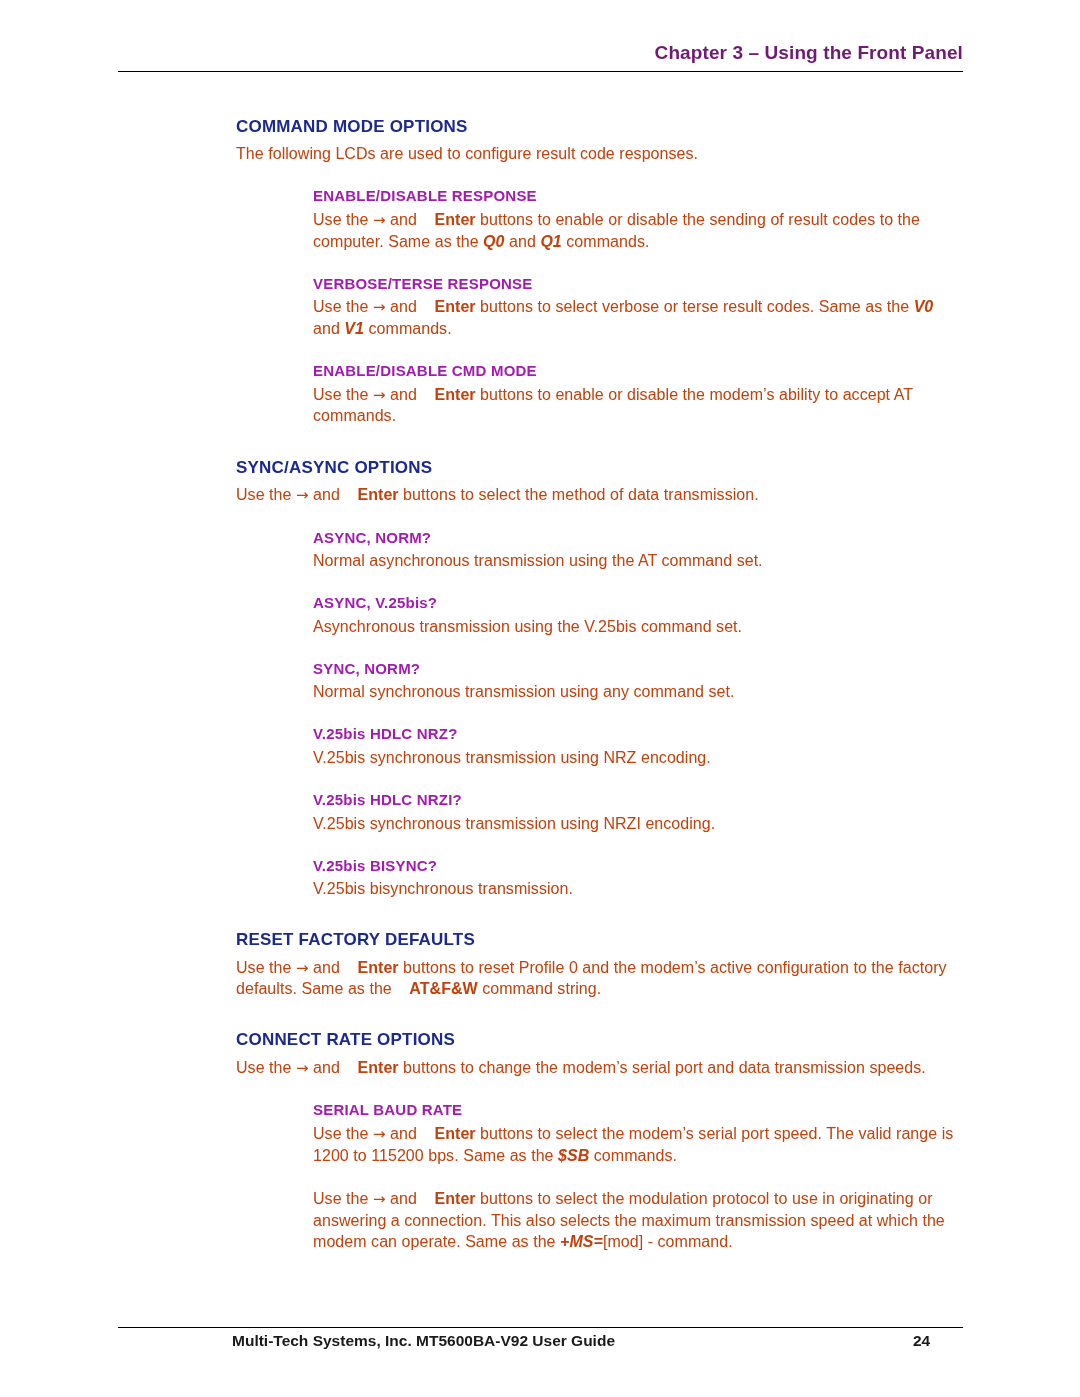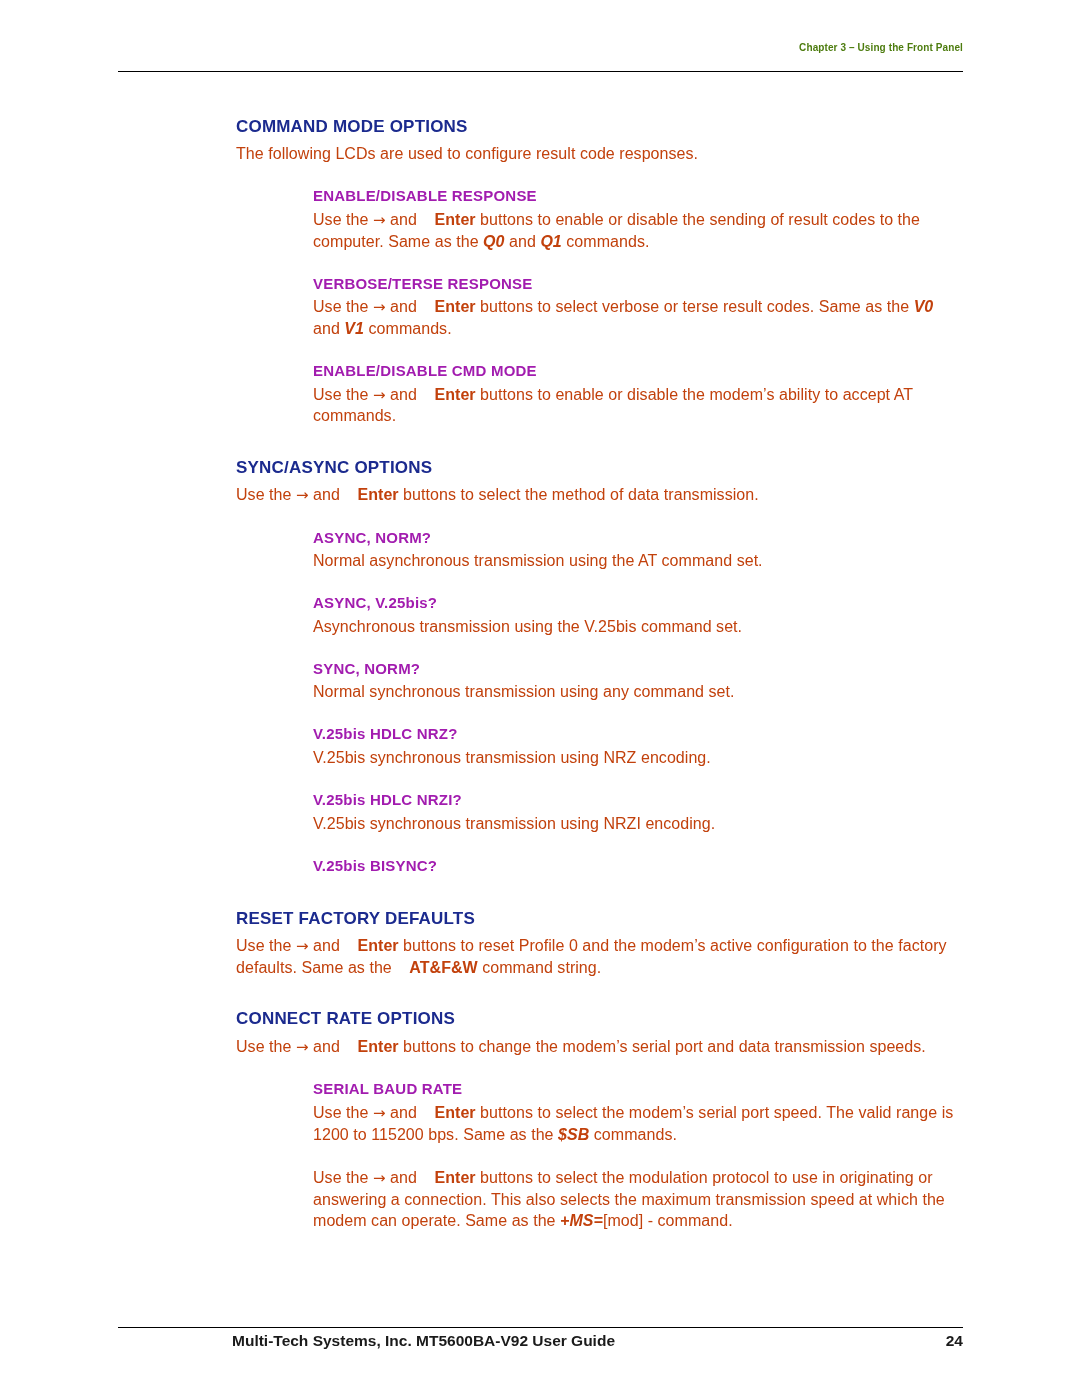--- a/index.html
+++ b/index.html
@@ -20,23 +20,23 @@
     height: 1397px;
     box-sizing: border-box;
   }
   
   .header {
     position: absolute;
     left: 118px;
     top: 42px;
     width: 845px;
     text-align: right;
-    font-size: 10px;
+    font-size: 19px;
     font-weight: bold;
-    color: #4d7c0f;
+    color: #701a75;
     letter-spacing: 0.1px;
   }
   .header-rule {
     position: absolute;
     left: 118px;
     top: 71px;
     width: 845px;
     height: 1px;
     background: #000000;
   }
@@ -56,21 +56,21 @@
     font-size: 15.5px;
     font-weight: bold;
     color: #1a1a1a;
     text-align: center;
   }
   .footer-right {
     position: absolute;
     left: 880px;
     top: 1332px;
     width: 83px;
-    text-align: right;
+    text-align: center;
     font-size: 15.5px;
     font-weight: bold;
     color: #1a1a1a;
   }
   
   .content {
     position: absolute;
     left: 236px;
     top: 116px;
     width: 727px;
@@ -141,20 +141,21 @@
       <h3 class="sub">SYNC, NORM?</h3>
       <p class="body indent"><span>Normal synchronous transmission using any command set.</span></p>
       <div class="gap-md"></div>
       <h3 class="sub">V.25bis HDLC NRZ?</h3>
       <p class="body indent"><span>V.25bis synchronous transmission using NRZ encoding.</span></p>
       <div class="gap-md"></div>
       <h3 class="sub">V.25bis HDLC NRZI?</h3>
       <p class="body indent"><span>V.25bis synchronous transmission using NRZI encoding.</span></p>
       <div class="gap-md"></div>
       <h3 class="sub">V.25bis BISYNC?</h3>
+      <p class="body indent"><span>V.25bis bisynchronous transmission.</span></p>
       <div class="gap-lg"></div>
       <h2 class="sec">RESET FACTORY DEFAULTS</h2>
       <p class="body"><span>Use the </span><span class="arrow">→</span><span> and </span><b>Enter</b><span> buttons to reset Profile 0 and the modem’s active configuration to the factory defaults. Same as the </span><b>AT&amp;F&amp;W</b><span> command string.</span></p>
       <div class="gap-lg"></div>
       <h2 class="sec">CONNECT RATE OPTIONS</h2>
       <p class="body"><span>Use the </span><span class="arrow">→</span><span> and </span><b>Enter</b><span> buttons to change the modem’s serial port and data transmission speeds.</span></p>
       <div class="gap-md"></div>
       <h3 class="sub">SERIAL BAUD RATE</h3>
       <p class="body indent"><span>Use the </span><span class="arrow">→</span><span> and </span><b>Enter</b><span> buttons to select the modem’s serial port speed. The valid range is 1200 to 115200 bps. Same as the </span><i class="bi">$SB</i><span> commands.</span></p>
       <div class="gap-md"></div>

